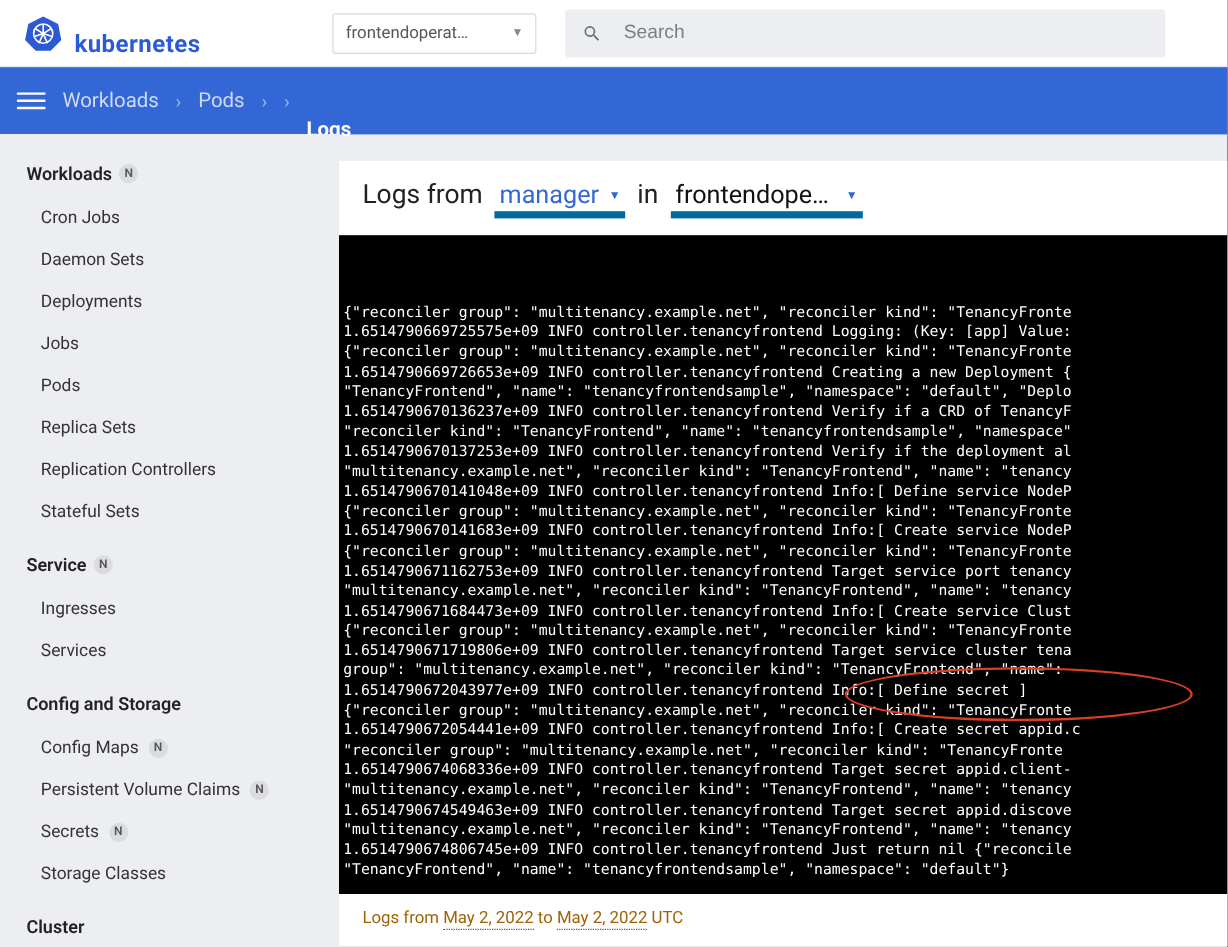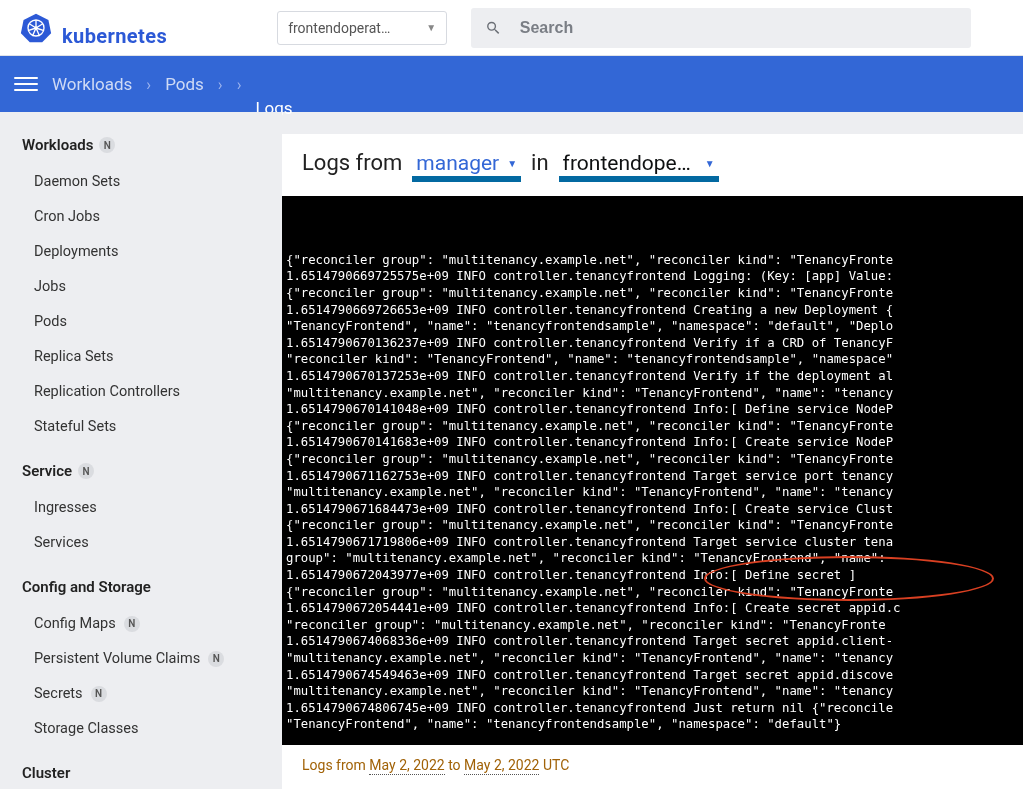--- a/index.html
+++ b/index.html
@@ -57,42 +57,42 @@
     display:flex;
     align-items:center;
     padding:0 14px;
     color:#6b6f76;
     font-size:15px;
     gap:18px;
   }
   .search-icon { width:18px; height:18px; fill:#6b6f76; }
   .searchbar input {
     border:none; background:transparent; outline:none;
-    font-size:16px; color:#333; width:100%;font-weight:bold;
+    font-size:16px; color:#333; width:100%;
   }
   .searchbar input::placeholder { color:#7a7e85; }
 
   
   .bluebar {
     background:#3367d6;
     height:56px;
     display:flex;
     align-items:center;
     padding:0 14px;
     color:#cfdaf5;
     font-size:17px;
     gap:14px;
   }
   .hamburger {
     width:24px; height:24px; cursor:pointer;
     display:flex; flex-direction:column; justify-content:center; gap:4px;
   }
   .hamburger span { height:2px; background:#fff; border-radius:1px; }
   .bc-item { color:#cfdaf5; white-space:nowrap; cursor:pointer; }
-  .bc-item.active { color:#fff; font-weight:400;margin-top:48px; }
+  .bc-item.active { color:#fff; font-weight:700;margin-top:48px; }
   .bc-sep { color:#9db4ee; font-size:16px; }
 
   
   .main {
     display:flex;
     height: calc(789px - 112px);
   }
 
   
   .sidebar {
@@ -256,22 +256,22 @@
   <span class="bc-sep">›</span>
   <span class="bc-sep">›</span>
   <span class="bc-item active">Logs</span>
 </div>
 
 <div class="main">
 
   <div class="sidebar" id="sidebar-root">
 
   <div class="side-section-title">Workloads<span class="nbadge">N</span></div>
+      <div class="side-item">Cron Jobs</div>
       <div class="side-item">Daemon Sets</div>
-      <div class="side-item">Cron Jobs</div>
       <div class="side-item">Deployments</div>
       <div class="side-item">Jobs</div>
       <div class="side-item">Pods</div>
       <div class="side-item">Replica Sets</div>
       <div class="side-item">Replication Controllers</div>
       <div class="side-item">Stateful Sets</div>
       <div class="side-section-title">Service<span class="nbadge">N</span></div>
       <div class="side-item">Ingresses</div>
       <div class="side-item">Services</div>
       <div class="side-section-title">Config and Storage</div>

